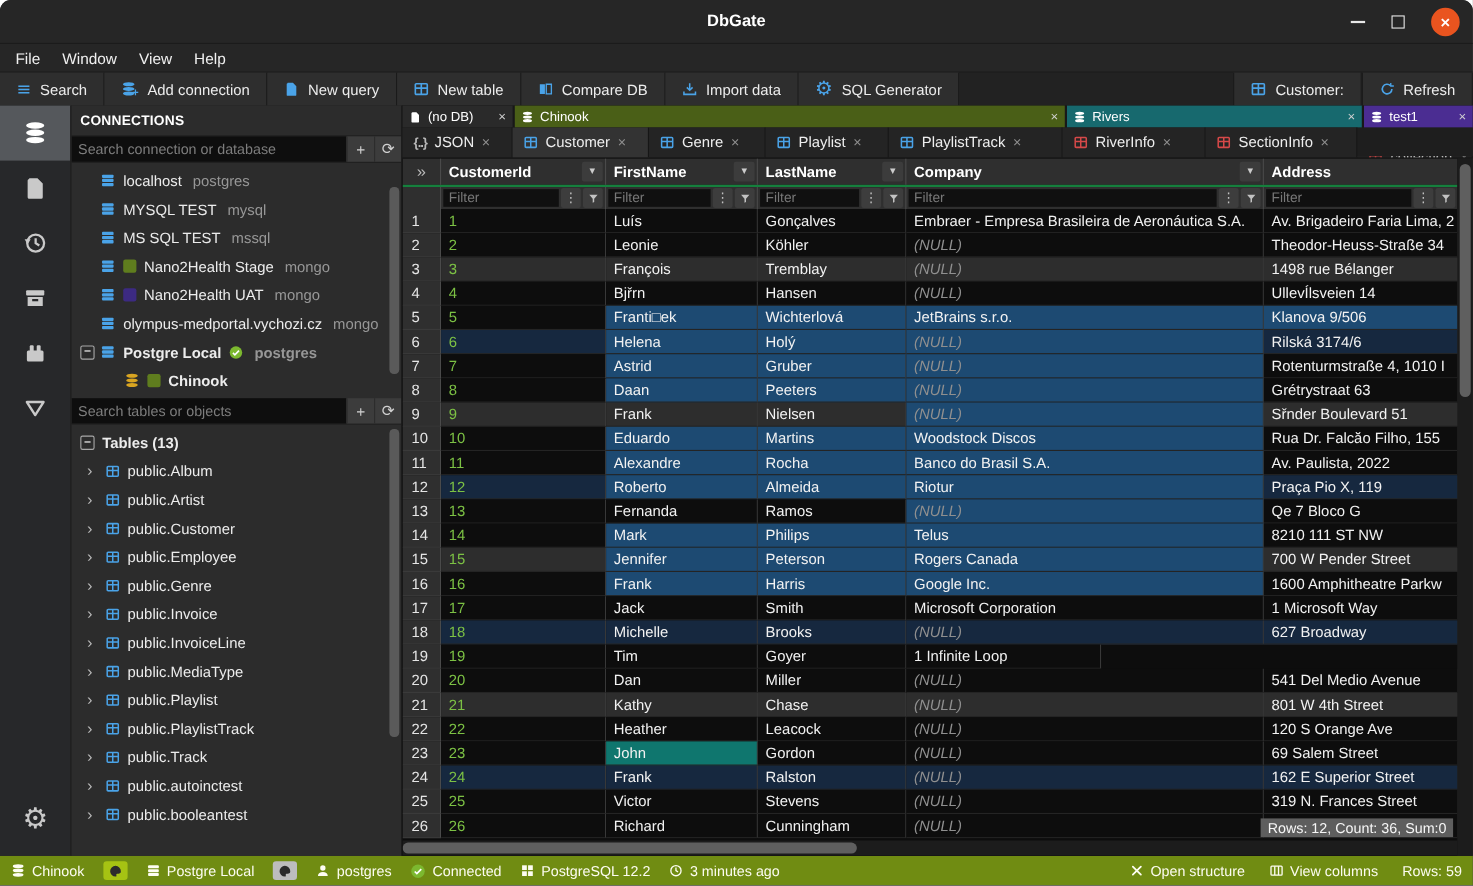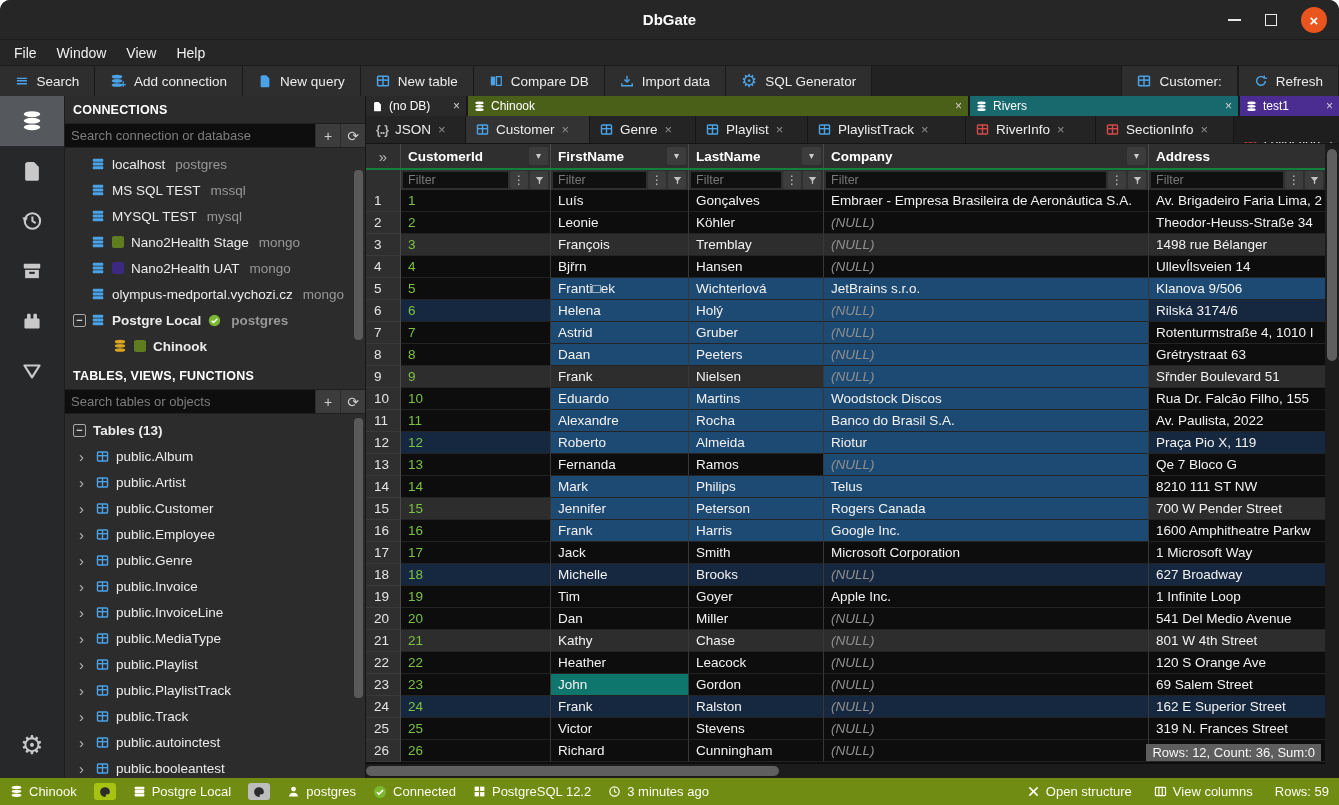--- a/index.html
+++ b/index.html
@@ -292,35 +292,35 @@
           <div class="tree-item">
             <span class="icon">
               <svg width="14" height="14" viewBox="0 0 16 16">
                 <g fill="#4aa3e8">
                   <rect x="2" y="2" width="12" height="3.4" rx="1"></rect>
                   <rect x="2" y="6.3" width="12" height="3.4" rx="1"></rect>
                   <rect x="2" y="10.6" width="12" height="3.4" rx="1"></rect>
                 </g>
               </svg>
             </span>
-            <span>MS SQL TEST</span>
-            <span class="engine">mssql</span>
+            <span>MYSQL TEST</span>
+            <span class="engine">mysql</span>
           </div>
           <div class="tree-item">
             <span class="icon">
               <svg width="14" height="14" viewBox="0 0 16 16">
                 <g fill="#4aa3e8">
                   <rect x="2" y="2" width="12" height="3.4" rx="1"></rect>
                   <rect x="2" y="6.3" width="12" height="3.4" rx="1"></rect>
                   <rect x="2" y="10.6" width="12" height="3.4" rx="1"></rect>
                 </g>
               </svg>
             </span>
-            <span>MYSQL TEST</span>
-            <span class="engine">mysql</span>
+            <span>MS SQL TEST</span>
+            <span class="engine">mssql</span>
           </div>
           <div class="tree-item">
             <span class="icon">
               <svg width="14" height="14" viewBox="0 0 16 16">
                 <g fill="#4aa3e8">
                   <rect x="2" y="2" width="12" height="3.4" rx="1"></rect>
                   <rect x="2" y="6.3" width="12" height="3.4" rx="1"></rect>
                   <rect x="2" y="10.6" width="12" height="3.4" rx="1"></rect>
                 </g>
               </svg>
@@ -384,21 +384,20 @@
                   <ellipse cx="8" cy="7.8" rx="6" ry="2.1"></ellipse>
                   <ellipse cx="8" cy="12.6" rx="6" ry="2.1"></ellipse>
                 </g>
               </svg>
             </span>
             <span class="swatch" style="background: rgb(95, 125, 30);"></span>
             <span>Chinook</span>
           </div>
         </div>
 
-      <div class="panel-header">TABLES, VIEWS, FUNCTIONS</div>
       <div class="searchrow">
         <input placeholder="Search tables or objects" style="">
         <span class="sq-btn">+</span>
         <span class="sq-btn">⟳</span>
       </div>
       <div class="tree grow" id="tables-tree">
         <div class="tv-scroll" style="top:4px;height:280px"></div>
       <div class="tree-item bold" style="padding-left: 28px;">
             <span class="expander">−</span>
             <span>Tables (13)</span>
@@ -986,21 +985,20 @@
               <div class="g-cell" style="width: 325px; background: rgb(22, 40, 63);">
                 <span class="nullval">(NULL)</span>
               </div>
               <div class="g-cell" style="width: 177px; background: rgb(22, 40, 63);">627 Broadway</div>
             </div>
             <div class="g-row">
               <div class="g-cell rownum" style="width: 35px;">19</div>
               <div class="g-cell" style="width: 150px; background: rgb(13, 13, 13); color: rgb(124, 193, 68);">19</div>
               <div class="g-cell" style="width: 138px; background: rgb(13, 13, 13);">Tim</div>
               <div class="g-cell" style="width: 135px; background: rgb(13, 13, 13);">Goyer</div>
-              <div class="g-cell" style="width: 325px; background: rgb(13, 13, 13);">Apple Inc.</div>
               <div class="g-cell" style="width: 177px; background: rgb(13, 13, 13);">1 Infinite Loop</div>
             </div>
             <div class="g-row">
               <div class="g-cell rownum" style="width: 35px;">20</div>
               <div class="g-cell" style="width: 150px; background: rgb(13, 13, 13); color: rgb(124, 193, 68);">20</div>
               <div class="g-cell" style="width: 138px; background: rgb(13, 13, 13);">Dan</div>
               <div class="g-cell" style="width: 135px; background: rgb(13, 13, 13);">Miller</div>
               <div class="g-cell" style="width: 325px; background: rgb(13, 13, 13);">
                 <span class="nullval">(NULL)</span>
               </div>

